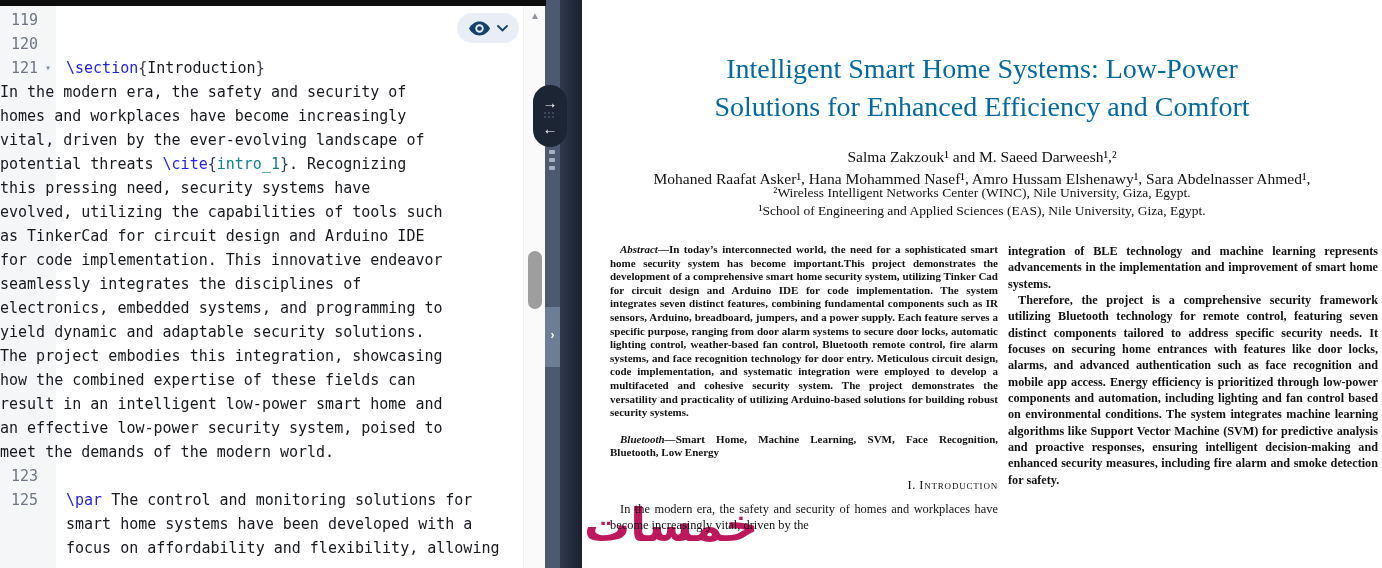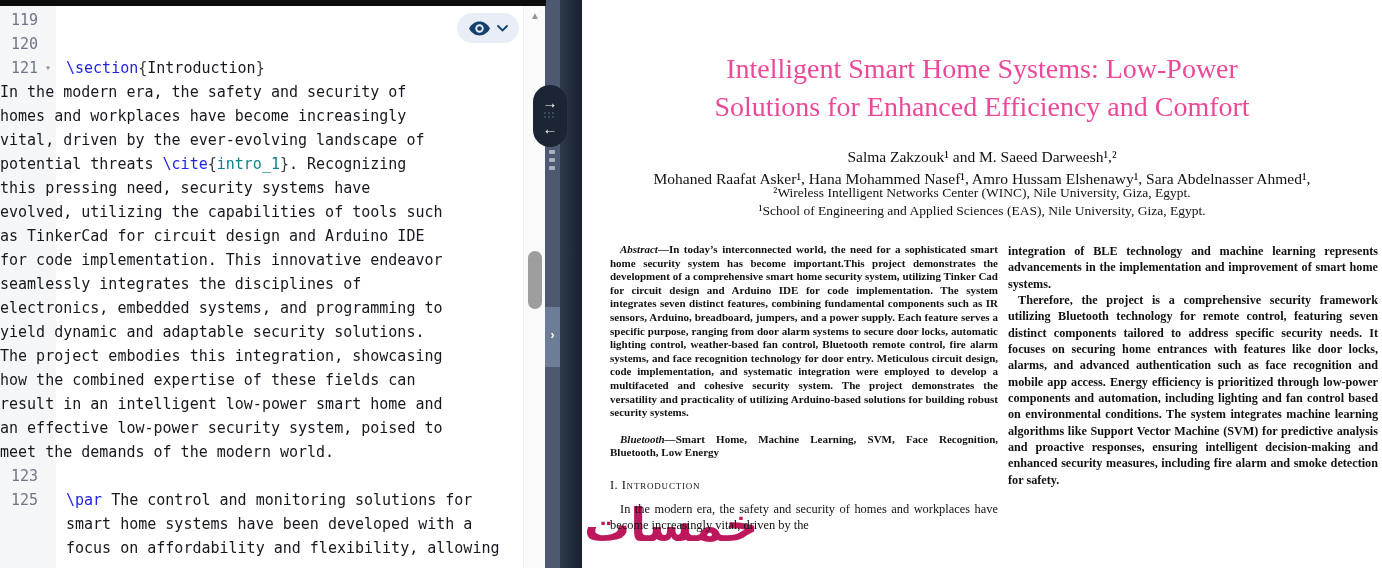--- a/index.html
+++ b/index.html
@@ -52,34 +52,34 @@
   .switch-pill .arrow { color:#fff; font-size:15px; font-weight:bold; line-height:16px; }
   .grip { display:grid; grid-template-columns:repeat(3,4px); grid-auto-rows:4px; }
   .grip i { width:2px; height:2px; background:#46536b; border-radius:50%; }
 
   
   .pdf-pane { position:absolute; left:582px; top:0; width:800px; height:568px; background:#fff;
               font-family:"Liberation Serif", serif; color:#111; }
   .watermark { position:absolute; left:2px; top:498px; font-family:"DejaVu Sans", sans-serif;
                font-size:46px; font-weight:bold; color:#be185d; letter-spacing:2px; }
   .paper-title { position:absolute; left:30px; top:50px; width:740px; text-align:center;
-                 font-size:28px; font-weight:normal; line-height:38px; color:#ec4899; }
+                 font-size:28px; font-weight:normal; line-height:38px; color:#0369a1; }
   .authors { position:absolute; left:20px; top:146px; width:760px; text-align:center;
              font-size:15.5px; line-height:22px; }
   .affils  { position:absolute; left:20px; top:184px; width:760px; text-align:center;
              font-size:13.5px; line-height:18px; }
 
   .col-left  { position:absolute; left:28px;  top:243px; width:388px; height:325px; overflow:hidden; }
   .col-right { position:absolute; left:426px; top:243px; width:370px; height:325px; overflow:hidden; }
 
   .abstract, .keywords { font-size:11px; font-weight:bold; line-height:13.6px;
                          text-align:justify; text-indent:10px; }
   .keywords { margin-top:13px; }
   .lab { font-style:italic; }
-  .sec-head { margin-top:18px; text-align:left; font-size:12.5px; letter-spacing:.4px; }
+  .sec-head { margin-top:18px; text-align:right; font-size:12.5px; letter-spacing:.4px; }
   .sc { font-variant:small-caps; letter-spacing:.8px; }
   .intro { margin-top:8px; font-size:12.4px; line-height:16.4px; text-align:justify; text-indent:10px; }
 
   .rp { font-size:12.2px; line-height:16.35px; text-align:justify;font-weight:bold; }
   .rp.ind { text-indent:10px; }
 </style>
 </head>
 <body style="--command: #2323e8; --argument: #0e7f8c; --brace: #333a45; --code_text: #16181d; --divider: #4d5970; --pill_background: #1c2534; --eye_pill_background: #e9eef6; --eye_icon: #14406b;">
 
 <div id="app">

